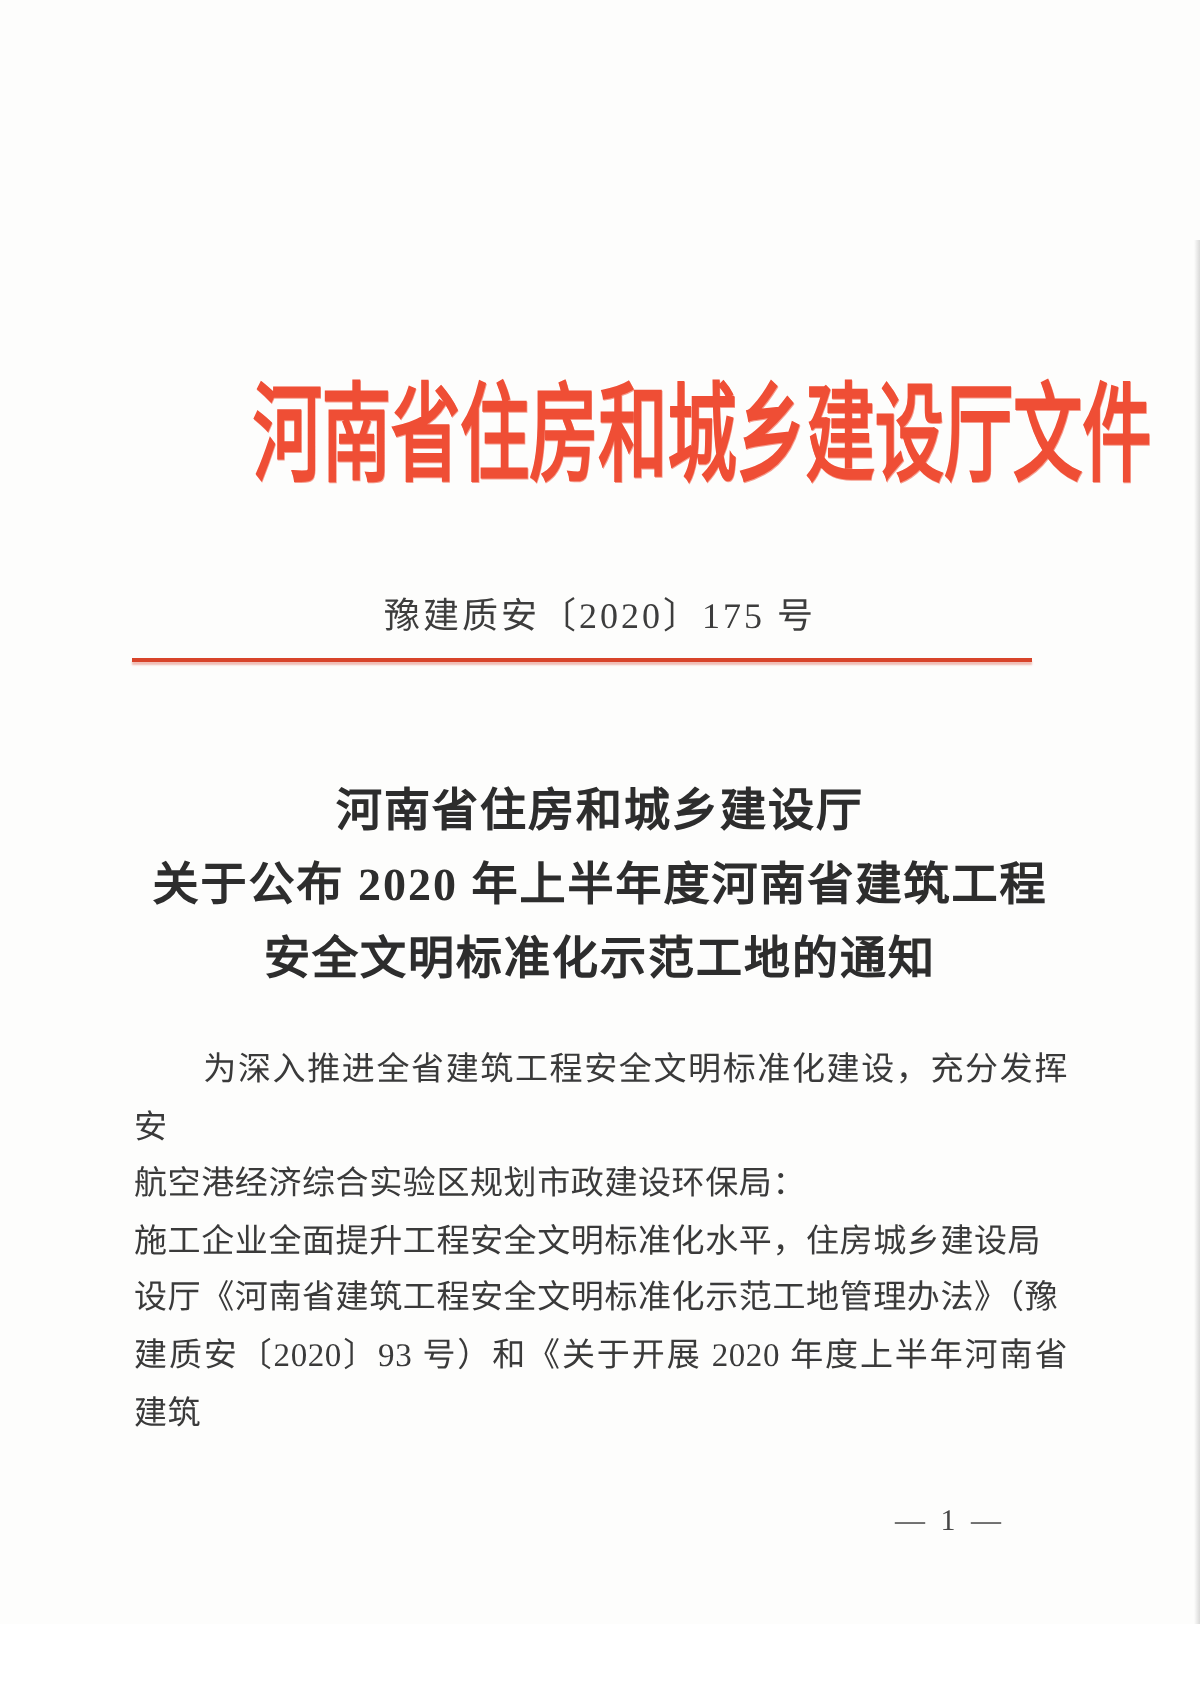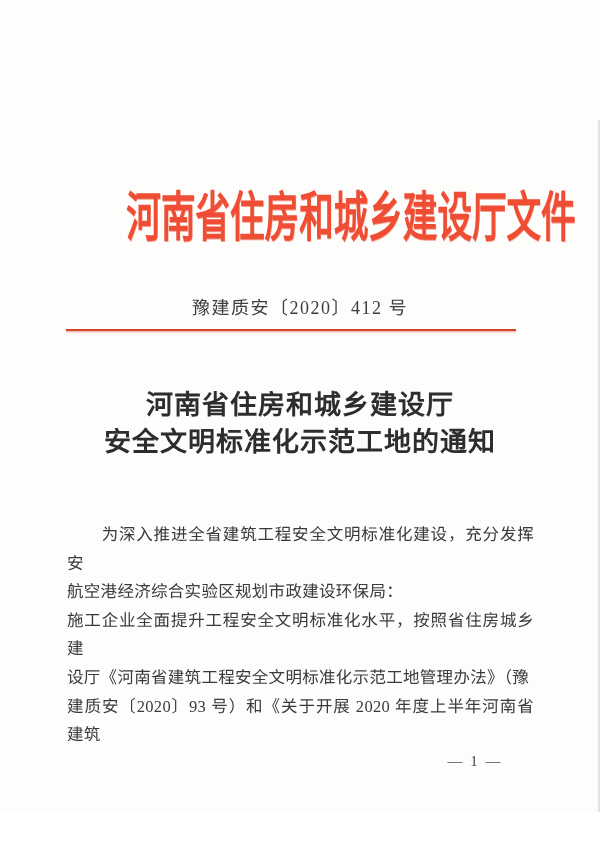--- a/index.html
+++ b/index.html
@@ -70,21 +70,21 @@
     background: var(--divider-red);
     box-shadow: 0 1.5px 1px rgba(216,68,42,0.35);
   }
 
   
   .doc-title {
     position: absolute;
     top: 387px; left: 0;
     width: 600px;
     text-align: center;
-    font-size: 27px;
+    font-size: 23px;
     line-height: 37px;
     font-weight: bold;
     letter-spacing: 1px;
     color: #2d2d2d;
   }
 
   
   .doc-body {
     position: absolute;
     top: 521px; left: 67px;
@@ -109,32 +109,33 @@
 </style>
 </head>
 <body>
 
 <div class="page">
 
   <div class="banner">
     <span class="banner-text">河南省住房和城乡建设厅文件</span>
   </div>
 
-  <div class="doc-number">豫建质安〔2020〕412 号</div>
+  <div class="doc-number">豫建质安〔2020〕175 号</div>
 
   <div class="red-divider"></div>
 
   <div class="doc-title">
       <div>河南省住房和城乡建设厅</div>
+      <div>关于公布 2020 年上半年度河南省建筑工程</div>
       <div>安全文明标准化示范工地的通知</div>
     </div>
 
   <div class="doc-body">
       <div>　　为深入推进全省建筑工程安全文明标准化建设，充分发挥安</div>
       <div>航空港经济综合实验区规划市政建设环保局：</div>
-      <div>施工企业全面提升工程安全文明标准化水平，按照省住房城乡建</div>
+      <div>施工企业全面提升工程安全文明标准化水平，住房城乡建设局</div>
       <div>设厅《河南省建筑工程安全文明标准化示范工地管理办法》（豫</div>
       <div>建质安〔2020〕93 号）和《关于开展 2020 年度上半年河南省建筑</div>
     </div>
 
   <div class="page-number">— 1 —</div>
 
 </div>
 
 </body></html>

